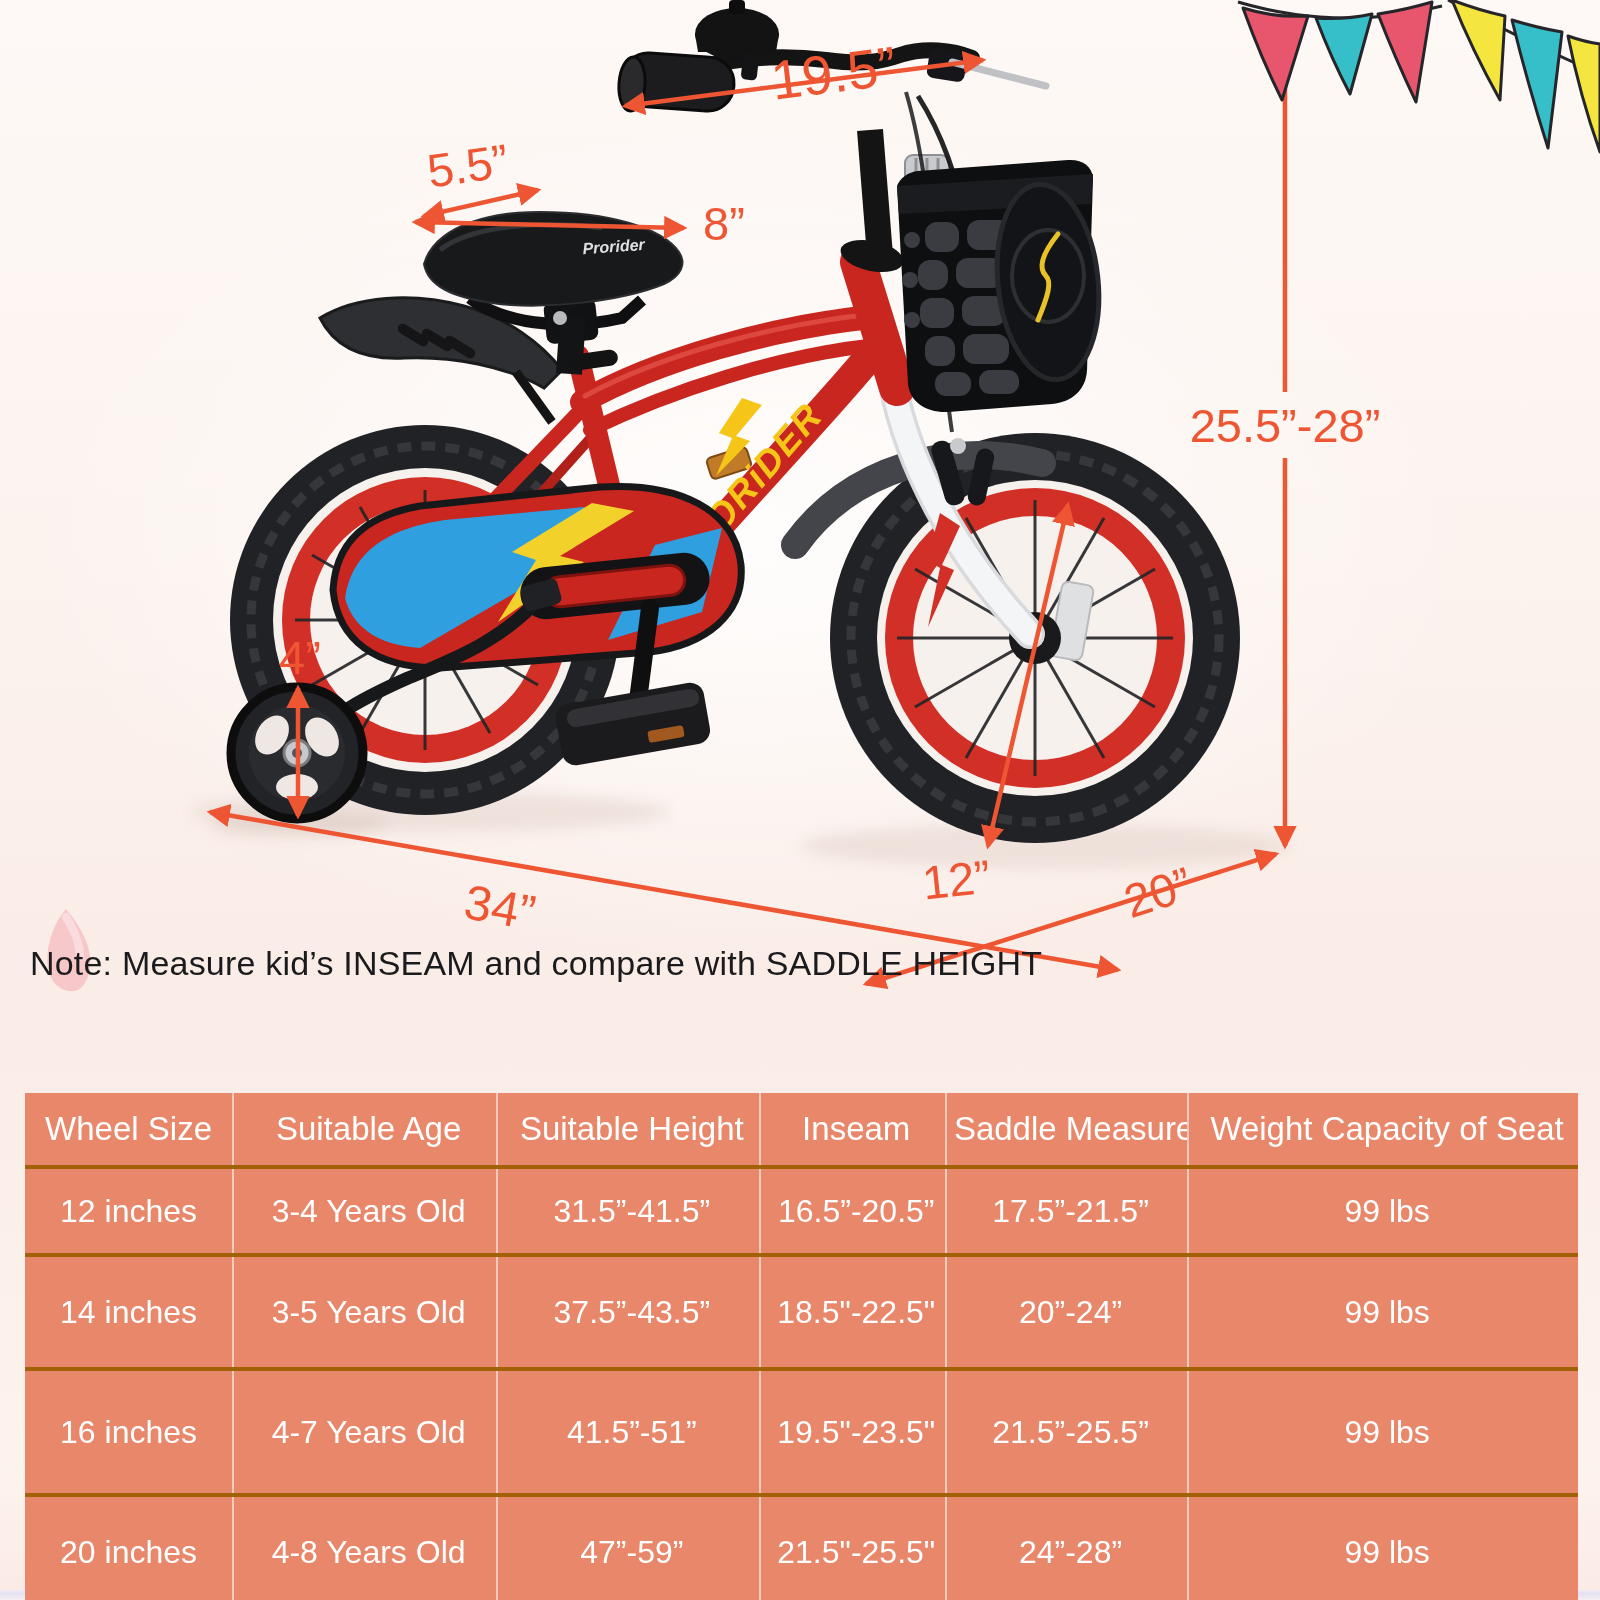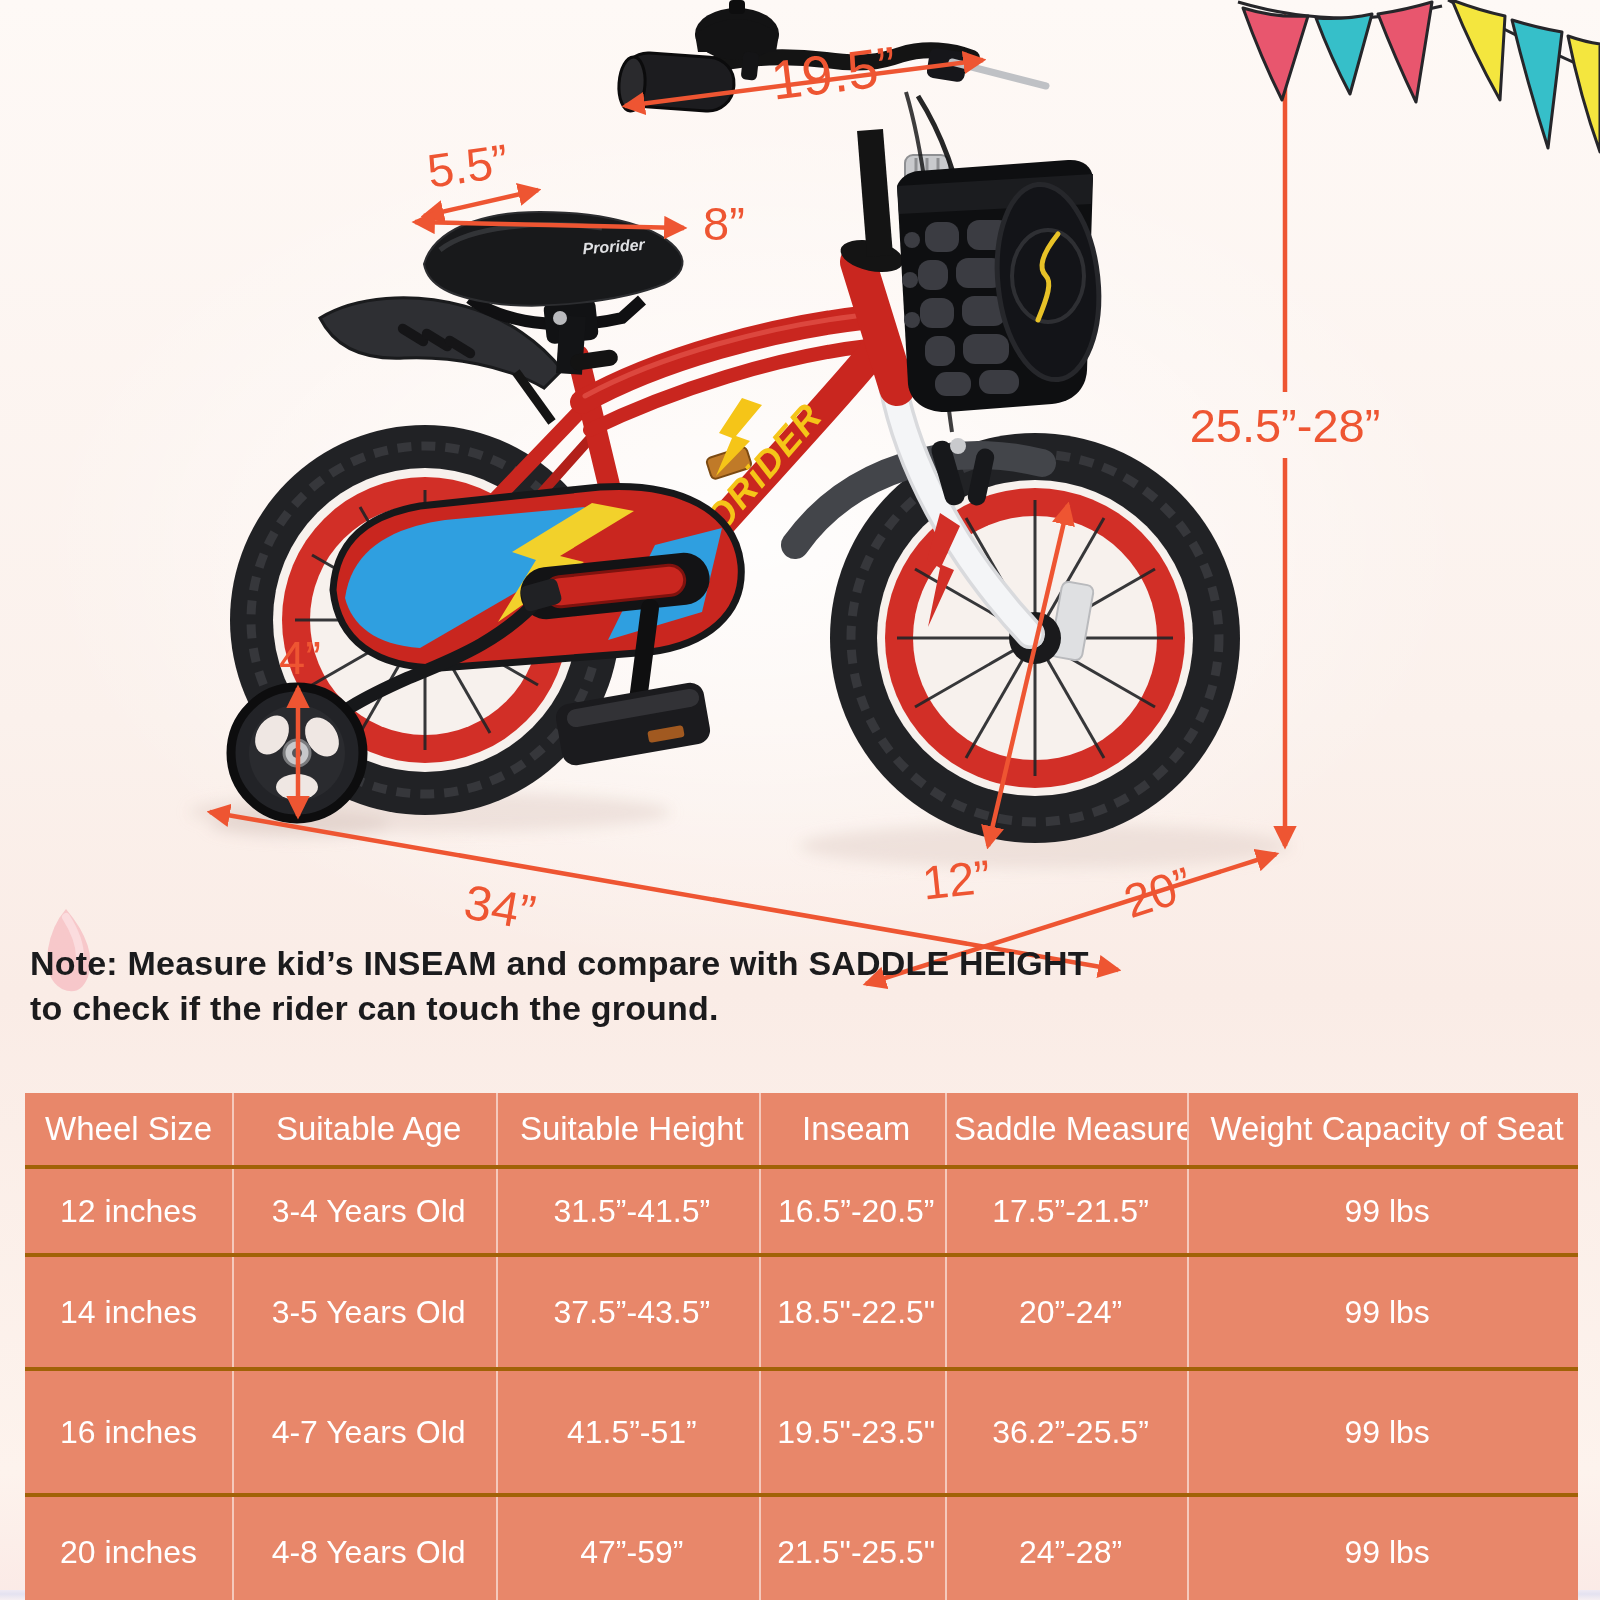--- a/index.html
+++ b/index.html
@@ -8,21 +8,21 @@
     font-family:"Liberation Sans","DejaVu Sans",sans-serif;
     background:linear-gradient(180deg,#FEF9F6 0%,#FBF1EC 45%,#FAECE6 62%,#FDF3ED 92%,#FBEAE6 100%);
   }
   .stage{position:absolute;left:0;top:0;width:1600px;height:1040px;}
   .stage::before{content:"";position:absolute;inset:0;
     background:radial-gradient(ellipse 60% 55% at 47% 52%,rgba(255,255,255,.85) 0%,rgba(255,255,255,0) 75%);}
   .stage svg{position:absolute;left:0;top:0;}
   .dim-label{fill:var(--accent);font-weight:500;}
   .note{
     position:absolute;left:30px;top:941px;width:1100px;z-index:3;
-    color:var(--note-text);font-size:34px;line-height:1.32;font-weight:700;letter-spacing:.2px;
+    color:var(--note-text);font-size:34px;line-height:1.32;font-weight:400;letter-spacing:.2px;
   }
   .note-petal{position:absolute;left:36px;top:903px;z-index:2;}
   .size-table{
     position:absolute;left:25px;top:1045px;width:1553px;z-index:3;
     border-collapse:collapse;table-layout:fixed;
     background:var(--table-bg);color:var(--table-text);
     font-size:32px;font-weight:400;text-align:center;margin-top:48px;
   }
   .size-table th{font-weight:400;font-size:33px;}
   .size-table th,.size-table td{padding:0;vertical-align:middle;overflow:hidden;white-space:nowrap;}
@@ -284,21 +284,20 @@
 </div>
 
 <svg class="note-petal" width="80" height="100" viewBox="0 0 80 100">
   <path d="M30,6 Q62,44 52,74 Q44,94 26,86 Q8,76 12,46 Q16,22 30,6 Z" fill="#F6C3C6" opacity="0.9"></path>
   <path d="M30,14 Q44,36 44,54" fill="none" stroke="#FBDCDE" stroke-width="8" stroke-linecap="round"></path>
 </svg>
 
 <div class="note">
   <span>Note:</span>
   <span>Measure kid’s INSEAM and compare with SADDLE HEIGHT</span><br>
-  <span>to check if the rider can touch the ground.</span>
 </div>
 
 <table class="size-table">
   <colgroup>
     <col class="col-wheel">
       <col class="col-age">
       <col class="col-height">
     <col class="col-inseam">
       <col class="col-saddle">
       <col class="col-weight">
@@ -328,21 +327,21 @@
       <td>37.5”-43.5”</td>
       <td>18.5"-22.5"</td>
       <td>20”-24”</td>
       <td>99 lbs</td>
     </tr>
     <tr>
       <td>16 inches</td>
       <td>4-7 Years Old</td>
       <td>41.5”-51”</td>
       <td>19.5"-23.5"</td>
-      <td>36.2”-25.5”</td>
+      <td>21.5”-25.5”</td>
       <td>99 lbs</td>
     </tr>
     <tr>
       <td>20 inches</td>
       <td>4-8 Years Old</td>
       <td>47”-59”</td>
       <td>21.5"-25.5"</td>
       <td>24”-28”</td>
       <td>99 lbs</td>
     </tr>

